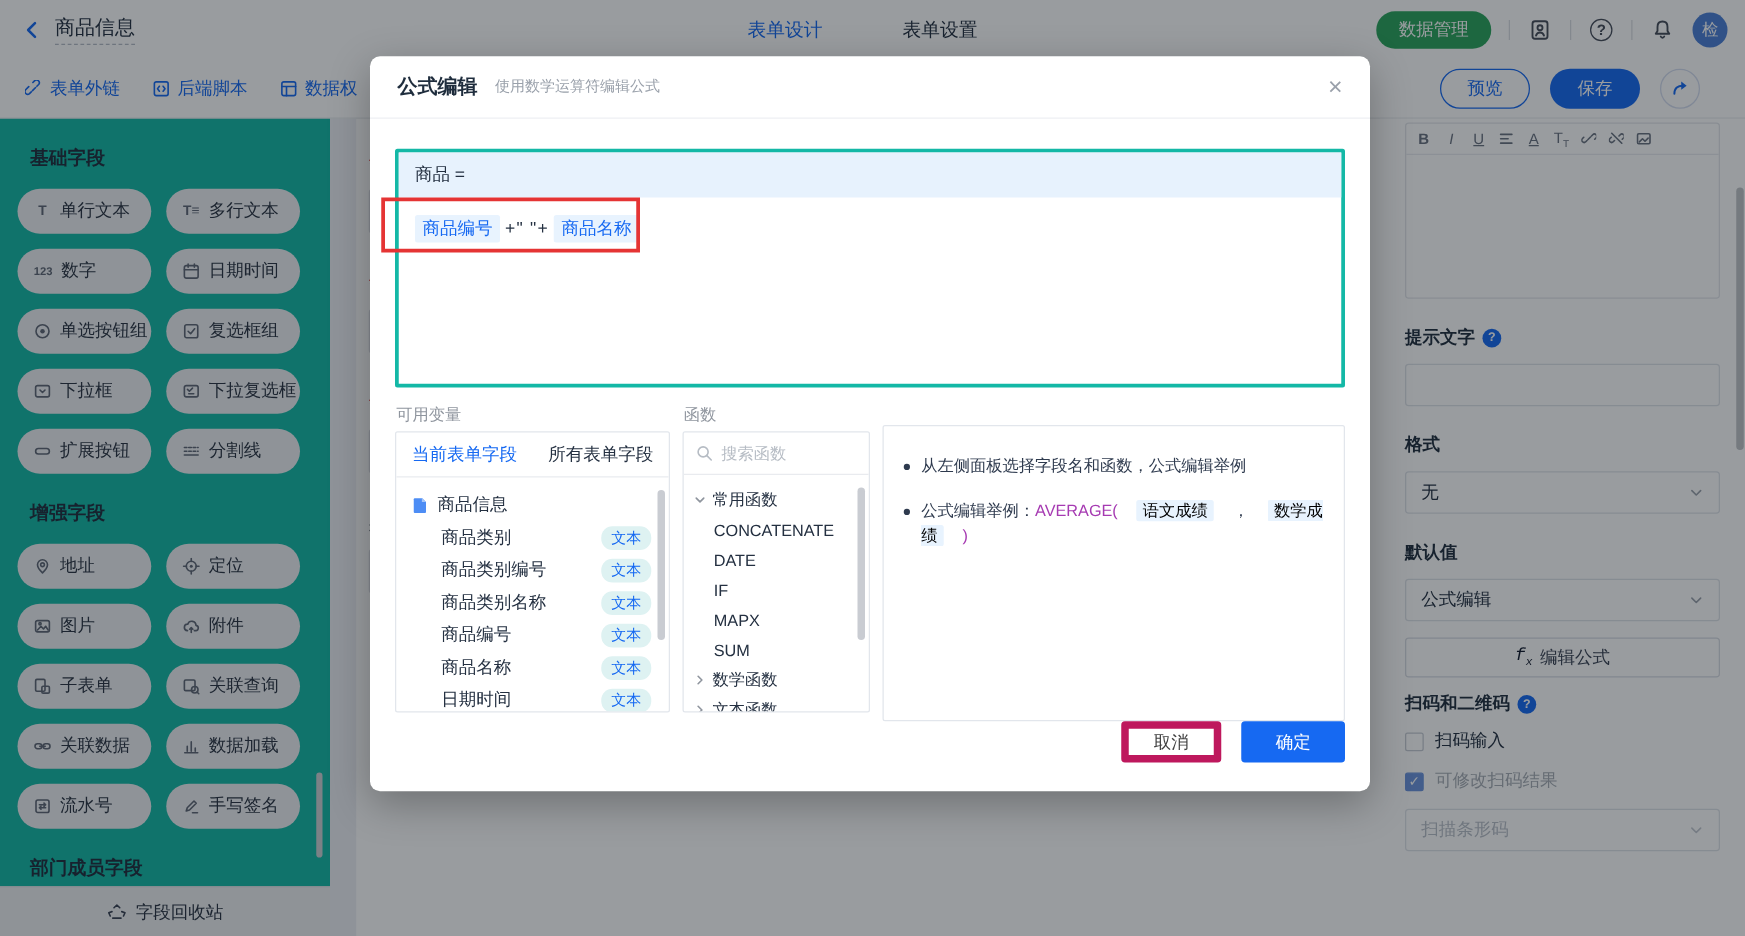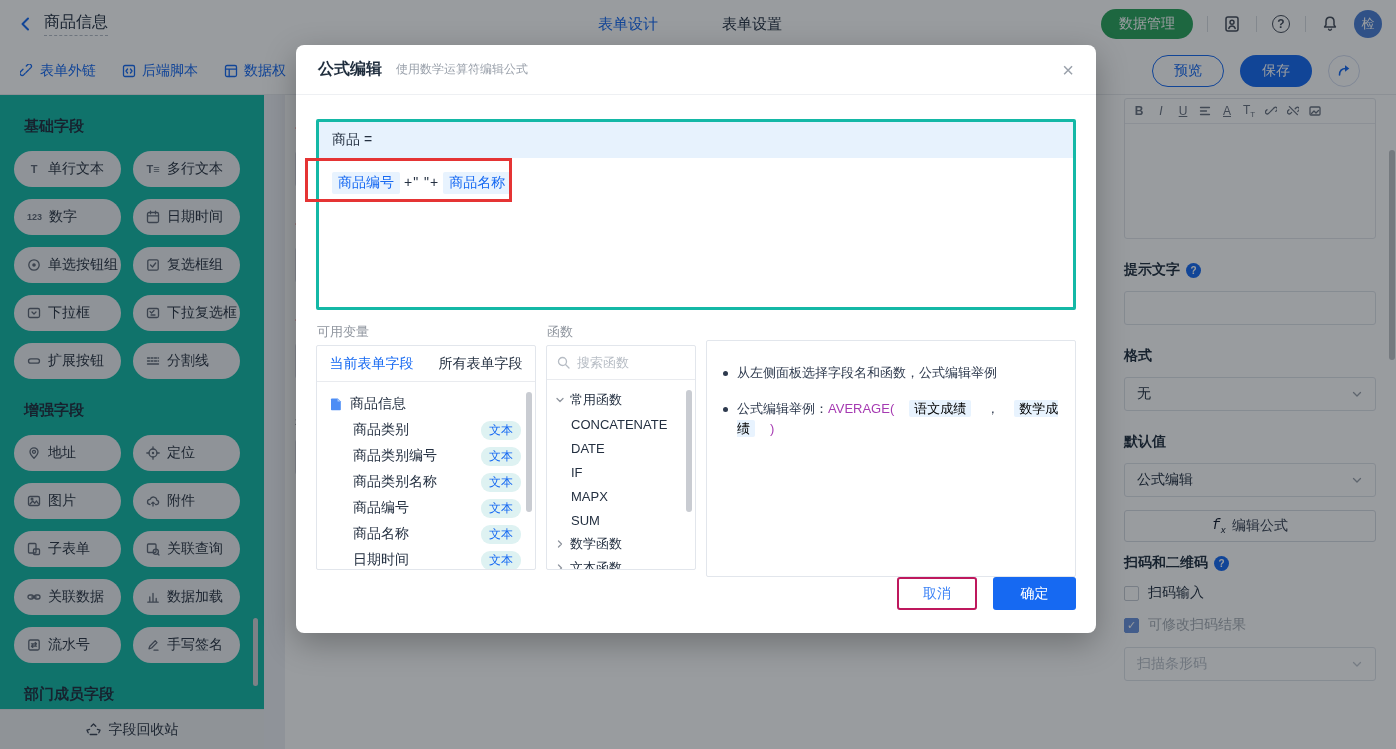--- a/index.html
+++ b/index.html
@@ -134,22 +134,22 @@
   .f-thumb{position:absolute;right:3px;top:44px;width:6px;height:122px;border-radius:3px;background:#c9ccd2;}
 
   .help-box{position:absolute;left:410px;top:295px;width:370px;height:237px;border:1px solid #e2e6ec;border-radius:2px;
             padding:22px 16px 0 16px;font-size:13px;color:#2e3a4e;}
   .help-line{display:flex;align-items:flex-start;gap:9px;margin-bottom:16px;line-height:20px;}
   .bullet{width:5px;height:5px;border-radius:50%;background:#2e3a4e;margin-top:8px;flex:none;}
   .func-name{color:#a63ab2;}
   .mini-chip{background:#e8f3fe;color:#000000;border-radius:2px;padding:1px 5px;margin:0 15px;}
 
   .m-footer{position:absolute;right:20px;bottom:23px;display:flex;gap:16px;}
-  .btn-cancel{width:80px;height:33px;border:2px solid #be185d;border-radius:3px;background:#fff;font-size:14px;
-              color:#3b82f6;display:flex;align-items:center;justify-content:center;cursor:pointer;}
+  .btn-cancel{width:80px;height:33px;border:6px solid #be185d;border-radius:3px;background:#fff;font-size:14px;
+              color:#404040;display:flex;align-items:center;justify-content:center;cursor:pointer;}
   .btn-ok{width:83px;height:33px;border-radius:3px;background:#1669f2;color:#fff;font-size:14px;
           display:flex;align-items:center;justify-content:center;cursor:pointer;}
 </style>
 </head>
 <body>
 
 <div class="app">
 
   <div class="topbar">
     <div class="tb-left">

